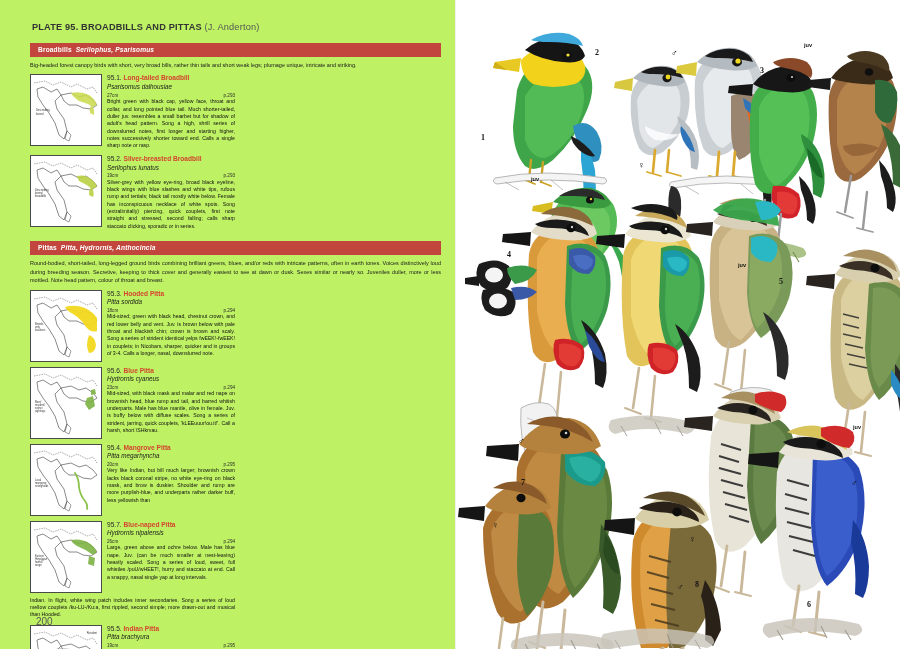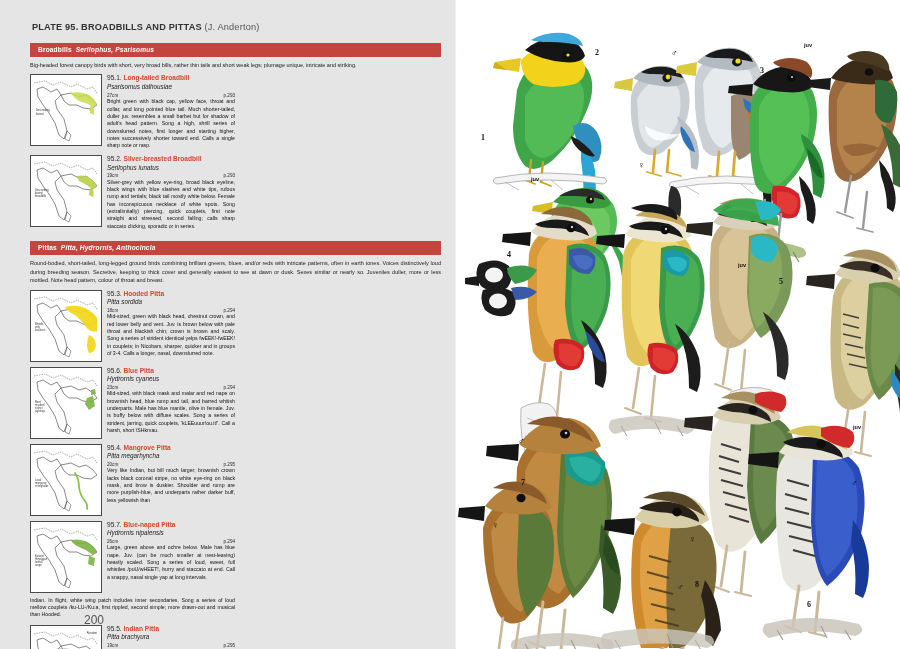--- a/index.html
+++ b/index.html
@@ -15,21 +15,21 @@
     background: #fdfdfd;
     display: flex;
   }
 
   
   .text-page {
     position: relative;
     width: 455px; height: 649px;
     padding: 22px 14px 0 30px;
     box-sizing: border-box;
-    background: #e5e5e5;
+    background: #bef264;
   }
 
   .plate-title {
     font-size: 9.2px;
     font-weight: bold;
     color: #333333;
     letter-spacing: 0.18px;
     margin: 0 0 11px 2px;
   }
   .plate-title .artist {
@@ -127,23 +127,22 @@
     color: #111111;
     text-align: justify;
     width: 205px;
     margin: -1px 0 6px 0;
   }
 
   .page-number {
     position: absolute;
     left: 36px;
     bottom: 22px;
-    font-size: 12px;
+    font-size: 10px;
     color: #555;
-    margin-left: 48px;
   }
 
   
   .plate-page {
     position: relative;
     width: 445px; height: 649px;
     background: #ffffff;
     overflow: hidden;
   }
   .plate-page svg { position: absolute; top: 0; left: 0; }

